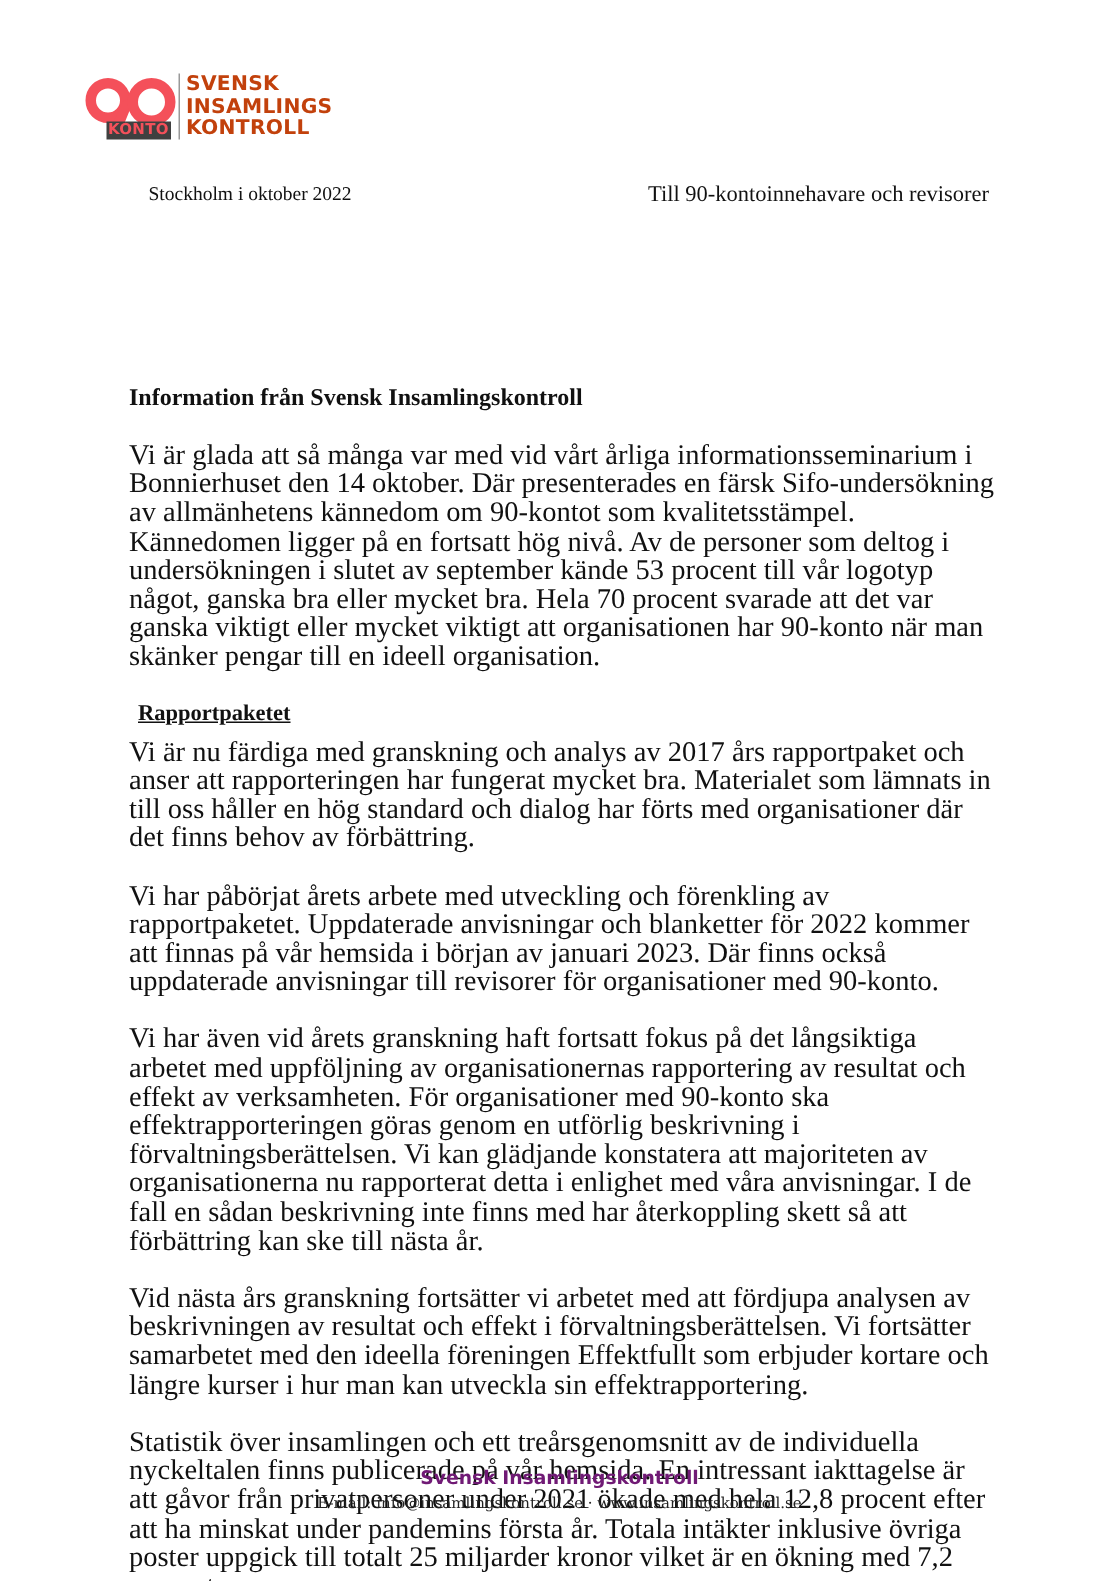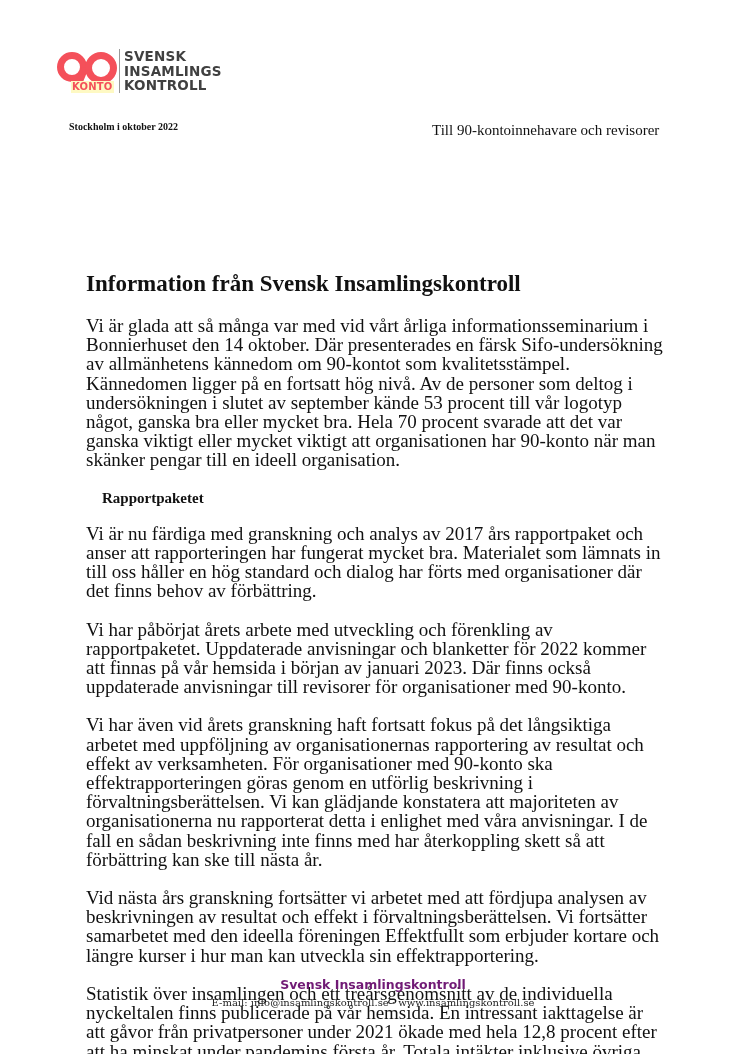--- a/index.html
+++ b/index.html
@@ -5,32 +5,32 @@
     html, body { margin: 0; padding: 0; background: #ffffff; }
     body { width: 746px; height: 1054px; position: relative; overflow: hidden; color: #111; }
     .page { position: absolute; left: 0; top: 0; width: 746px; height: 1054px; background: #fff; }
 
     .logo { position: absolute; left: 57px; top: 49px; height: 46px; display: flex; align-items: flex-start; }
     .logo-mark { position: relative; width: 60px; height: 46px; }
     .logo-nine, .logo-zero { position: absolute; top: 3px; border: 7px solid #f4505a; border-radius: 50%; box-sizing: border-box; }
     .logo-nine { left: 0; width: 30px; height: 30px; }
     .logo-nine-tail { position: absolute; left: 20px; top: 18px; width: 7px; height: 24px; background: #f4505a; transform: rotate(22deg); border-radius: 2px; }
     .logo-zero { left: 28px; width: 32px; height: 32px; }
-    .logo-konto { position: absolute; left: 14px; top: 32px; font-family: "DejaVu Sans", sans-serif; font-weight: bold; font-size: 10px; color: #f4505a; letter-spacing: 0.2px; background: #fef9c3; padding: 0 1px; line-height: 12px; }
+    .logo-konto { position: absolute; left: 14px; top: 32px; font-family: "DejaVu Sans", sans-serif; font-weight: bold; font-size: 10px; color: #f4505a; letter-spacing: 0.2px; background: #404040; padding: 0 1px; line-height: 12px; }
     .logo-divider { width: 1px; height: 44px; background: #999; margin: 0 4px 0 2px; }
-    .logo-text { font-family: "DejaVu Sans", sans-serif; font-weight: bold; font-size: 13.5px; line-height: 14.5px; color: #404040; letter-spacing: 0.2px; }
+    .logo-text { font-family: "DejaVu Sans", sans-serif; font-weight: bold; font-size: 13.5px; line-height: 14.5px; color: #c2410c; letter-spacing: 0.2px; }
 
     .serif { font-family: "Liberation Serif", serif; }
-    .place-date { position: absolute; left: 69px; top: 121px; font-size: 10px; font-weight: bold; }
+    .place-date { position: absolute; left: 99px; top: 121px; font-size: 13px; }
     .recipient { position: absolute; left: 390px; top: 121px; font-size: 15px; line-height: 19px; width: 240px; margin-left: 42px; }
 
     .content { position: absolute; left: 86px; top: 255px; width: 580px; }
-    .doc-title { font-weight: bold; font-size: 23px; margin: 16px 0 19px 0; }
+    .doc-title { font-weight: bold; font-size: 16px; margin: 2px 0 19px 0; }
     .para { font-size: 19px; line-height: 19.2px; margin: 0 0 19px 0; }
-    .section-heading { font-weight: bold; font-size: 15px; line-height: 19.2px; margin: 16px; }
+    .section-heading { font-weight: bold; font-size: 15px; line-height: 19.2px; margin: 6px; text-decoration: underline; }
 
     .footer { position: absolute; left: 0; width: 746px; top: 977px; text-align: center; }
     .footer-org { font-family: "DejaVu Sans", sans-serif; font-weight: bold; font-size: 12.5px; color: #701a75; margin-bottom: 4px; }
     .footer-line { font-family: "DejaVu Serif", serif; font-size: 10px; line-height: 13.5px; color: #222; }
   </style>
 </head>
 <body>
 
 <div class="page">
 

